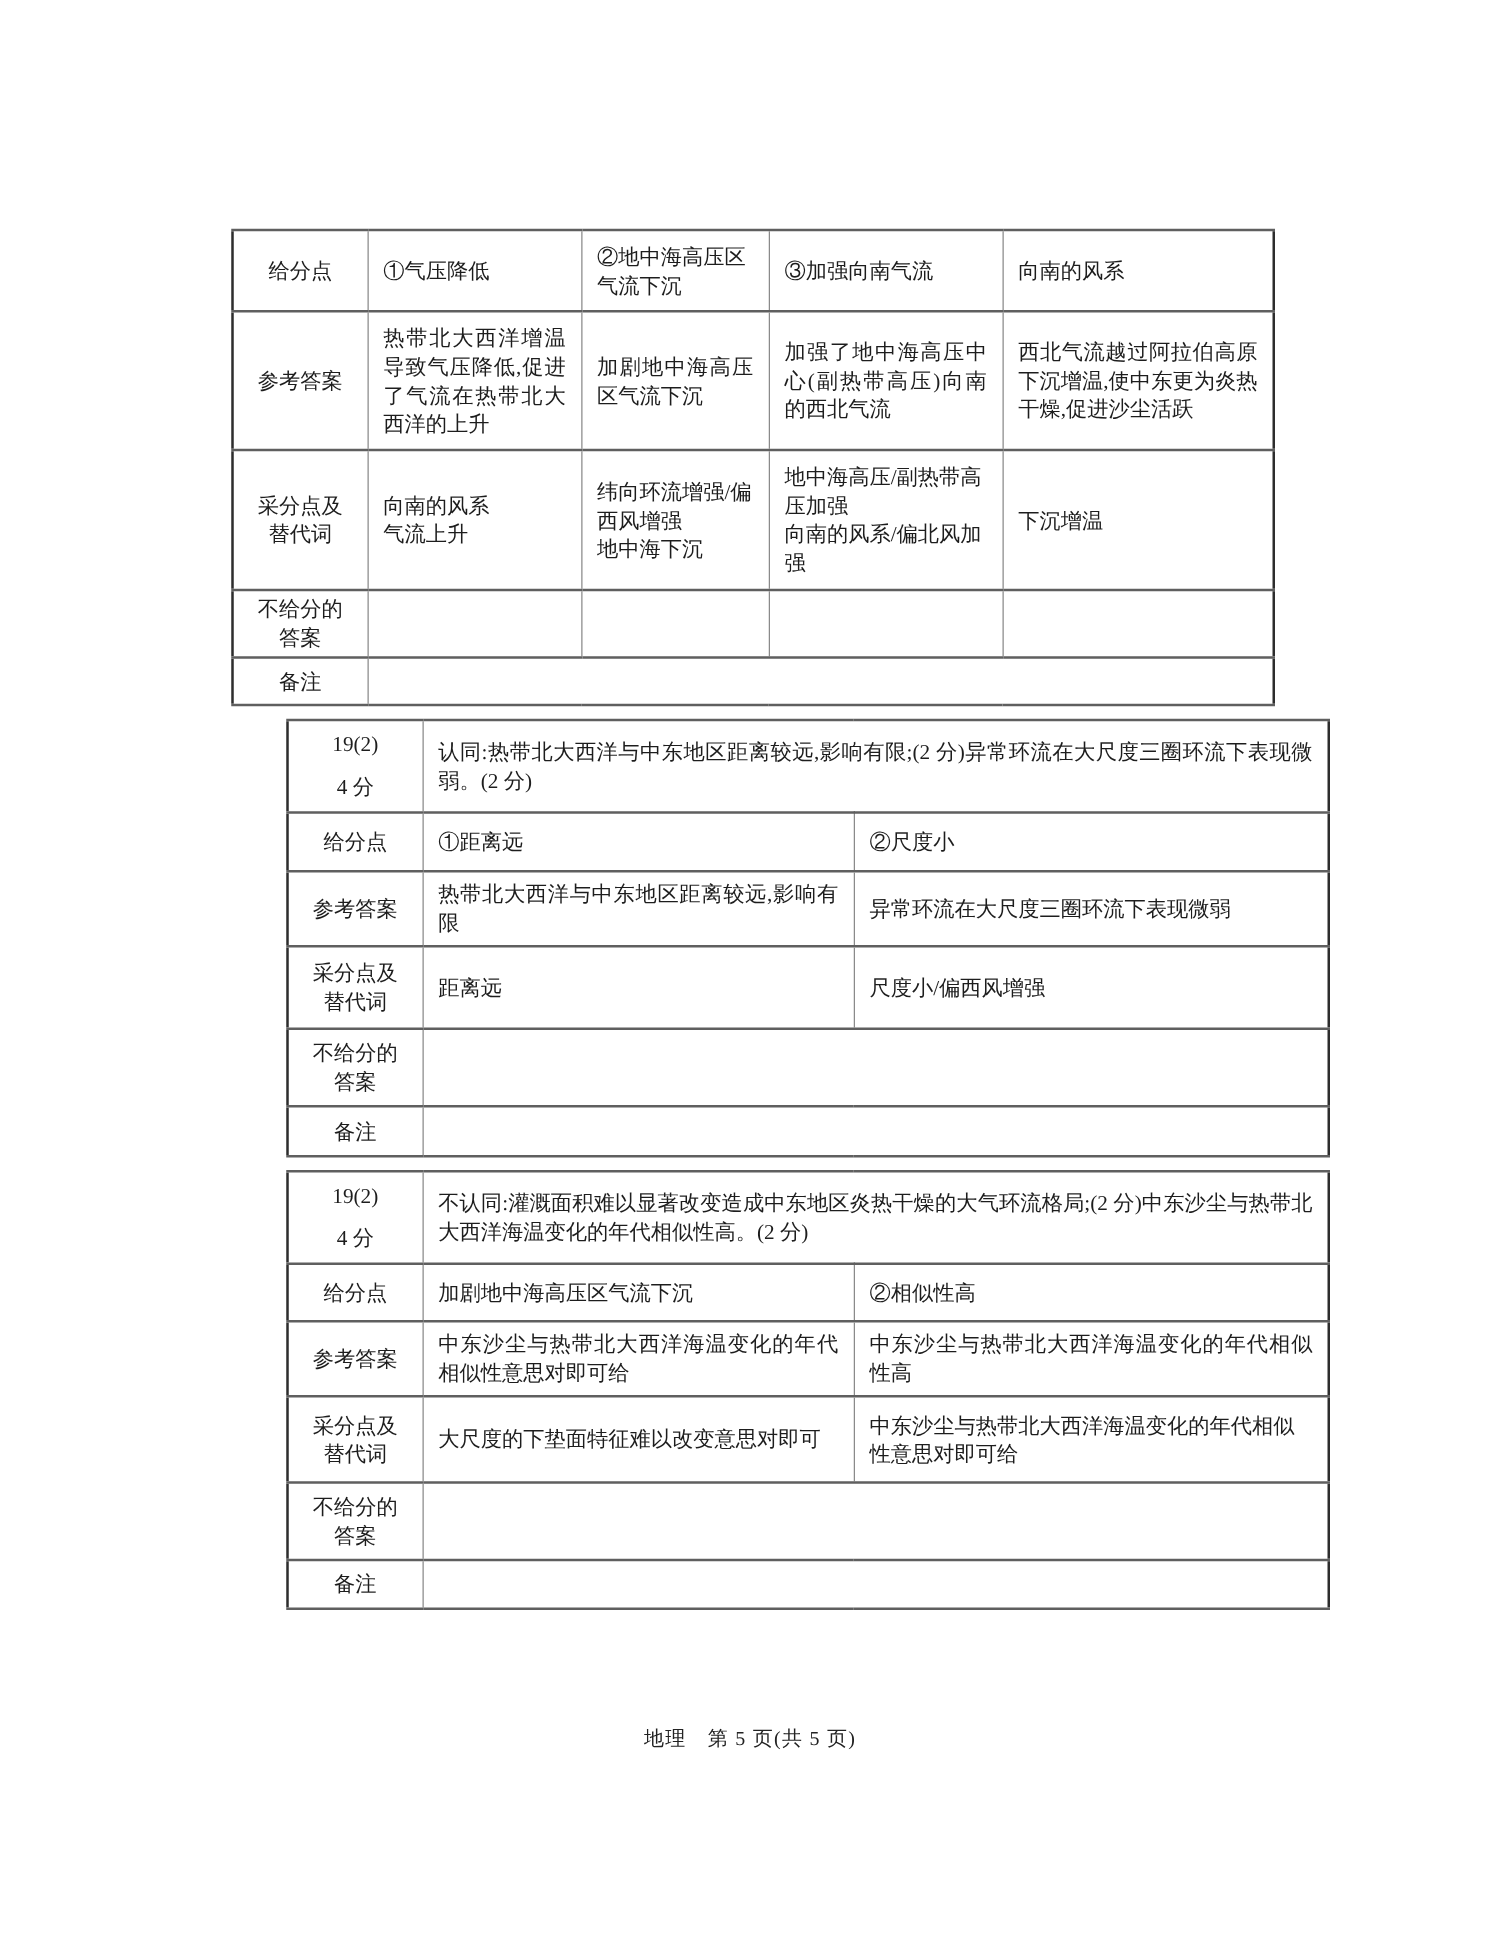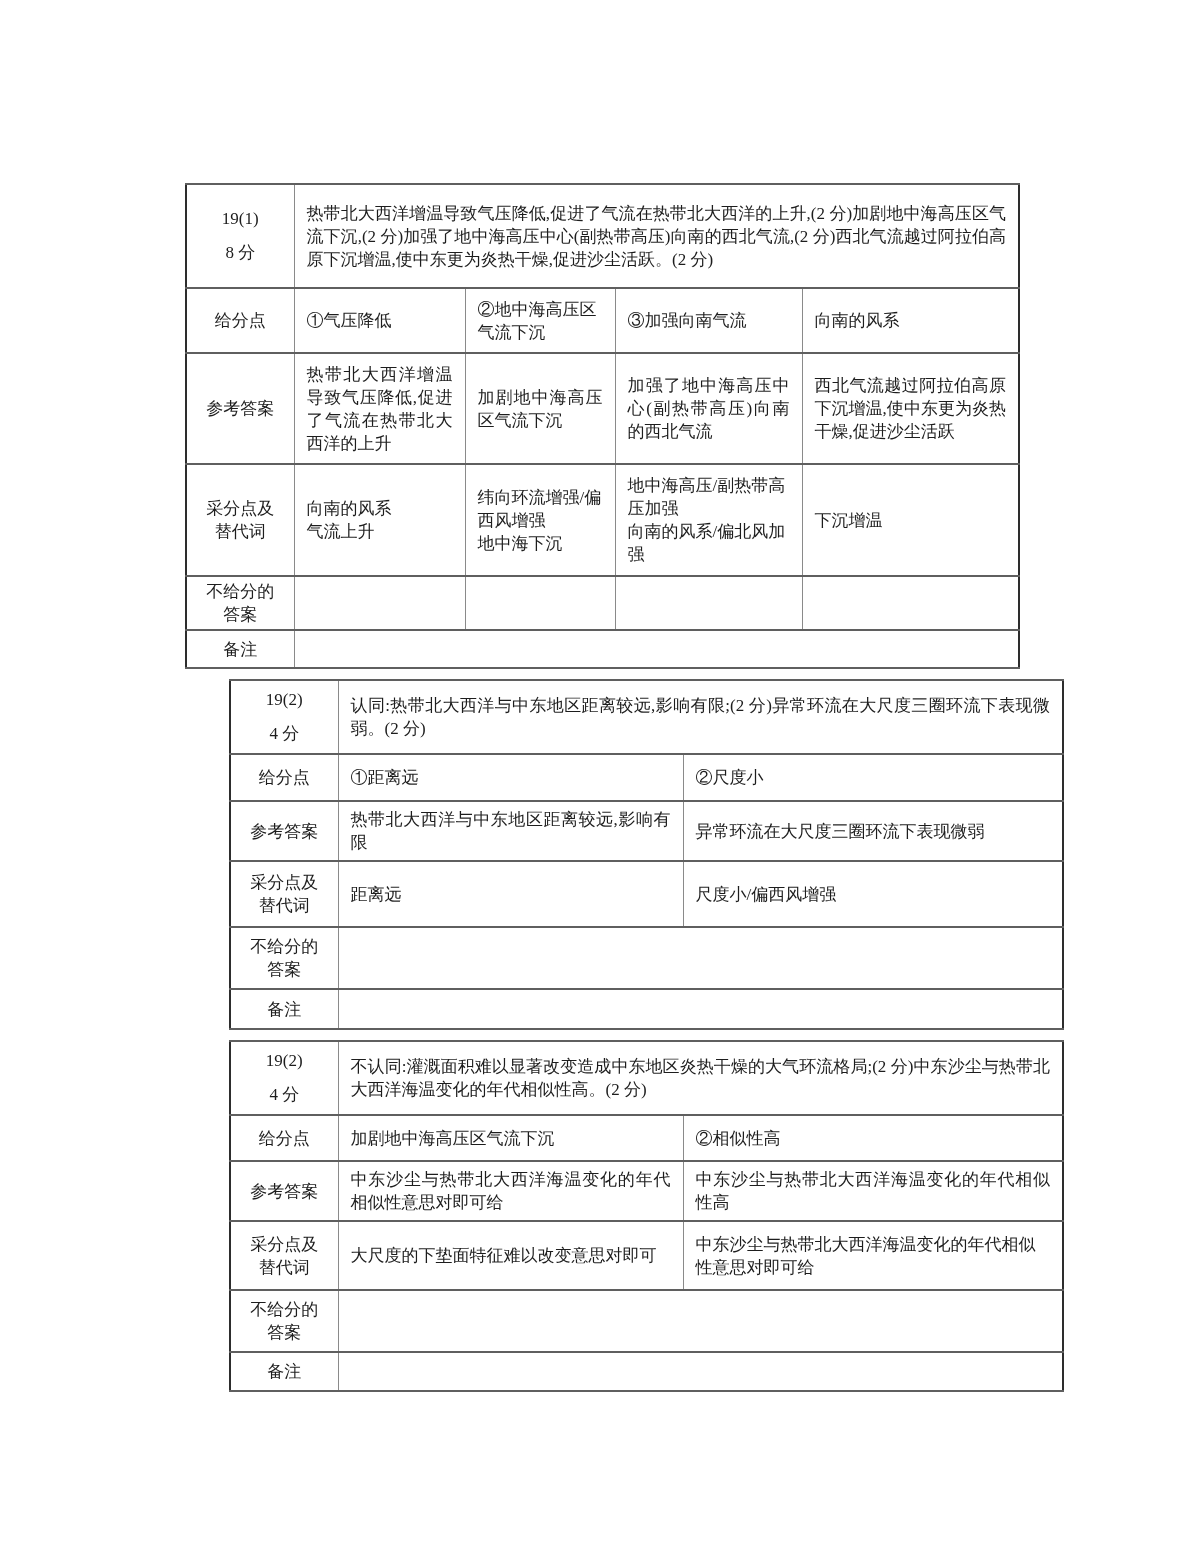--- a/index.html
+++ b/index.html
@@ -61,25 +61,20 @@
 
     <table class="rubric t1">
       <colgroup>
         <col class="c-lab">
           <col class="t1-c1">
           <col class="t1-c2">
           <col class="t1-c3">
           <col class="t1-c4">
       </colgroup>
       <tbody>
-        <tr class="r1">
-          <td class="lab qid">19(1)
-8 分</td>
-          <td class="txt just" colspan="4">热带北大西洋增温导致气压降低,促进了气流在热带北大西洋的上升,(2 分)加剧地中海高压区气流下沉,(2 分)加强了地中海高压中心(副热带高压)向南的西北气流,(2 分)西北气流越过阿拉伯高原下沉增温,使中东更为炎热干燥,促进沙尘活跃。(2 分)</td>
-        </tr>
         <tr class="r2">
           <td class="lab">给分点</td>
           <td class="txt">①气压降低</td>
           <td class="txt">②地中海高压区气流下沉</td>
           <td class="txt">③加强向南气流</td>
           <td class="txt">向南的风系</td>
         </tr>
         <tr class="r3">
           <td class="lab">参考答案</td>
           <td class="txt just">热带北大西洋增温导致气压降低,促进了气流在热带北大西洋的上升</td>
@@ -188,13 +183,14 @@
         </tr>
         <tr class="r6">
           <td class="lab">备注</td>
           <td class="txt" colspan="2"></td>
         </tr>
       </tbody>
     </table>
 
   </div>
 
+  <div class="footer">地理　第 5 页(共 5 页)</div>
 </div>
 
 </body></html>

